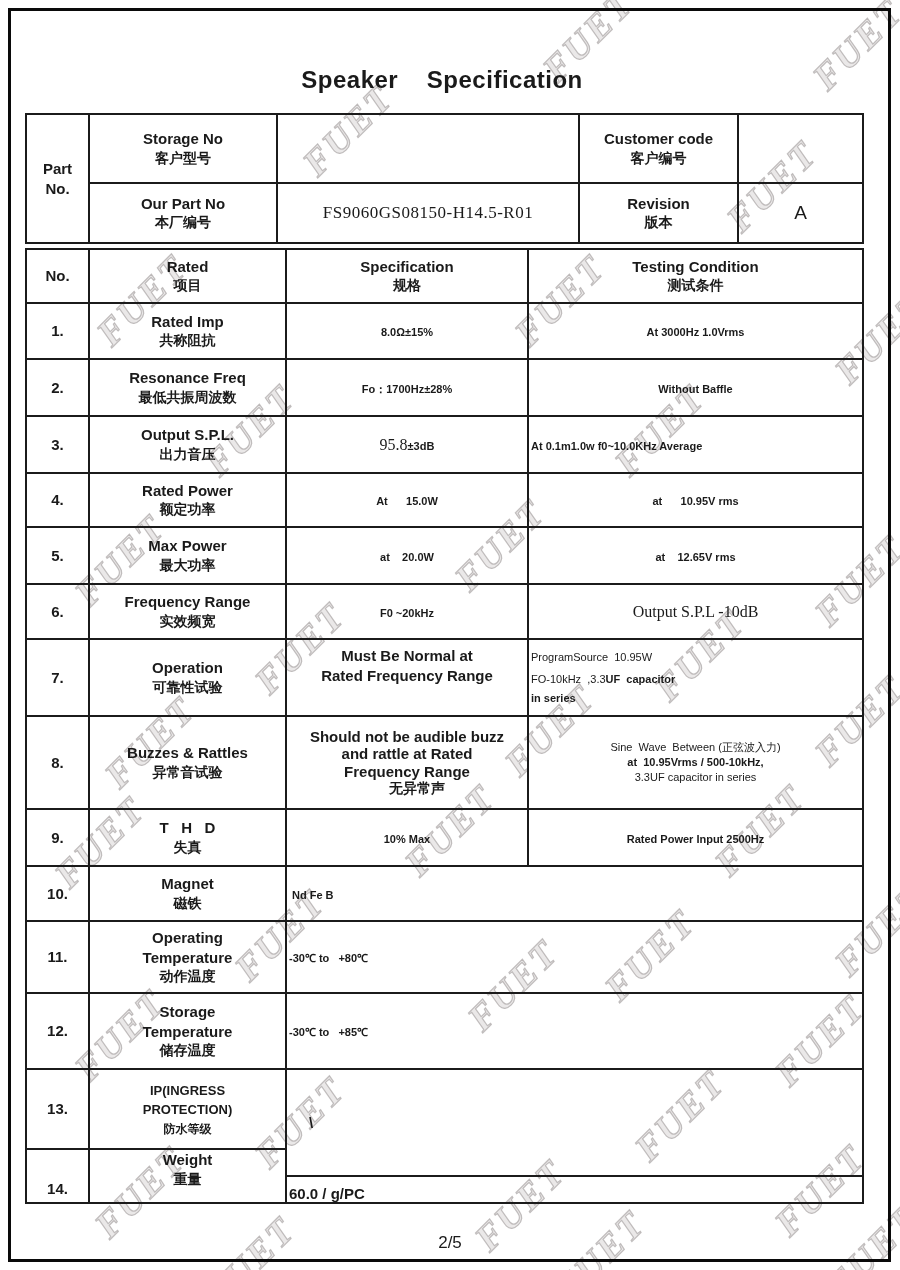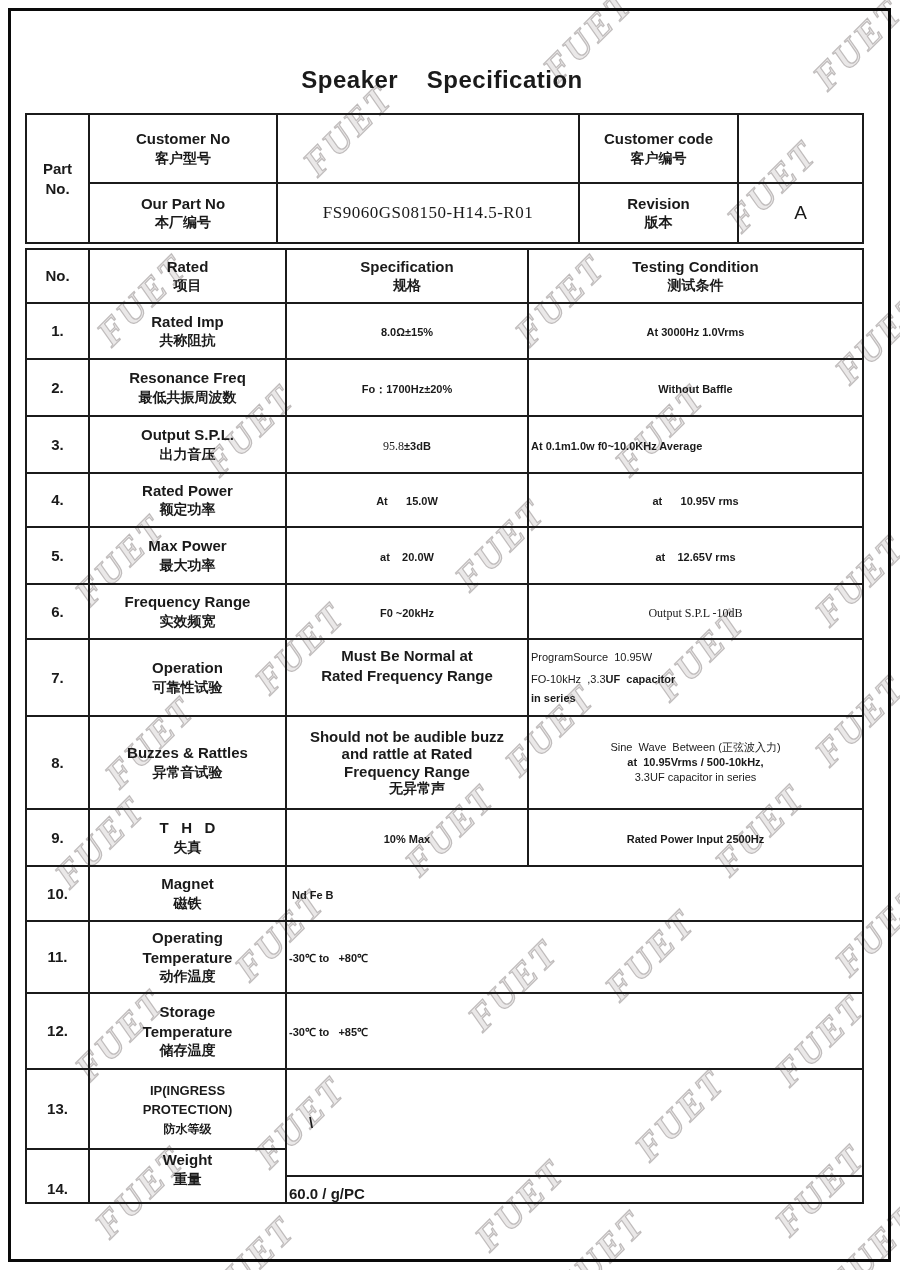--- a/index.html
+++ b/index.html
@@ -15,21 +15,21 @@
       font-size:24px;font-weight:700;white-space:pre;z-index:2;letter-spacing:0.5px;}
   table{border-collapse:collapse;table-layout:fixed;position:absolute;background:transparent;z-index:2;}
   td{border:2px solid #1b1b1b;text-align:center;vertical-align:middle;padding:0;overflow:hidden;}
   .part-table{left:25px;top:113px;width:837px;}
   .spec-table{left:25px;top:248px;width:837px;}
   .en{font-size:15px;font-weight:700;line-height:1.3;}
   .cn{font-size:14px;font-weight:700;line-height:1.35;}
   .num{font-size:15px;font-weight:700;}
   .val{font-size:11px;font-weight:700;white-space:pre;}
   .rg{font-weight:400;}
-  .serif{font-family:"Liberation Serif",serif;font-weight:400;font-size:12px;}
+  .serif{font-family:"Liberation Serif",serif;font-weight:400;font-size:16px;}
   .pn-serif{font-family:"Liberation Serif",serif;font-weight:400;font-size:17px;letter-spacing:0.5px;}
   .rev{font-size:19px;font-weight:400;}
   .sm{font-size:13px;font-weight:700;line-height:1.5;}
   .smcn{font-size:12px;font-weight:700;line-height:1.5;}
   .left{text-align:left;}
   .pl2{padding-left:2px;}
   .pl5{padding-left:5px;}
   .vbottom{vertical-align:bottom;}
   .pb4{padding-bottom:4px;}
   .lh15{line-height:1.5;}
@@ -93,21 +93,21 @@
         <col style="width:159px">
         <col style="width:125px">
       </colgroup>
     <tbody>
         <tr style="height:69px">
       <td rowspan="2">
         <div class="en">Part</div>
         <div class="en">No.</div>
       </td>
       <td>
-        <div class="en">Customer No</div>
+        <div class="en">Storage No</div>
         <div class="cn">客户型号</div>
       </td>
       <td>
         <span class="val"></span>
       </td>
       <td>
         <div class="en">Customer code</div>
         <div class="cn">客户编号</div>
       </td>
       <td>
@@ -167,21 +167,21 @@
       <td><span class="val">8.0Ω±15%</span></td>
       <td><span class="val">At 3000Hz 1.0Vrms</span></td>
     </tr>
 
     <tr style="height:57px">
       <td><span class="num">2.</span></td>
       <td>
             <div class="en">Resonance Freq</div>
           <div class="cn">最低共振周波数</div>
           </td>
-      <td><span class="val">Fo：1700Hz±20%</span></td>
+      <td><span class="val">Fo：1700Hz±28%</span></td>
       <td><span class="val">Without Baffle</span></td>
     </tr>
 
     <tr style="height:57px">
       <td><span class="num">3.</span></td>
       <td>
             <div class="en">Output S.P.L.</div>
           <div class="cn">出力音压</div>
           </td>
       <td><span class="serif">95.8</span><span class="val">±3dB</span></td>
@@ -313,14 +313,15 @@
     <tr style="height:54px">
       <td class="vbottom pb4"><span class="num">14.</span></td>
       <td style="vertical-align:top;">
             <div class="en">Weight</div>
           <div class="cn">重量</div>
           </td>
     </tr>
   </tbody>
     </table>
 
+  <div class="footer">2/5</div>
 
 </div>
 
 </body></html>

